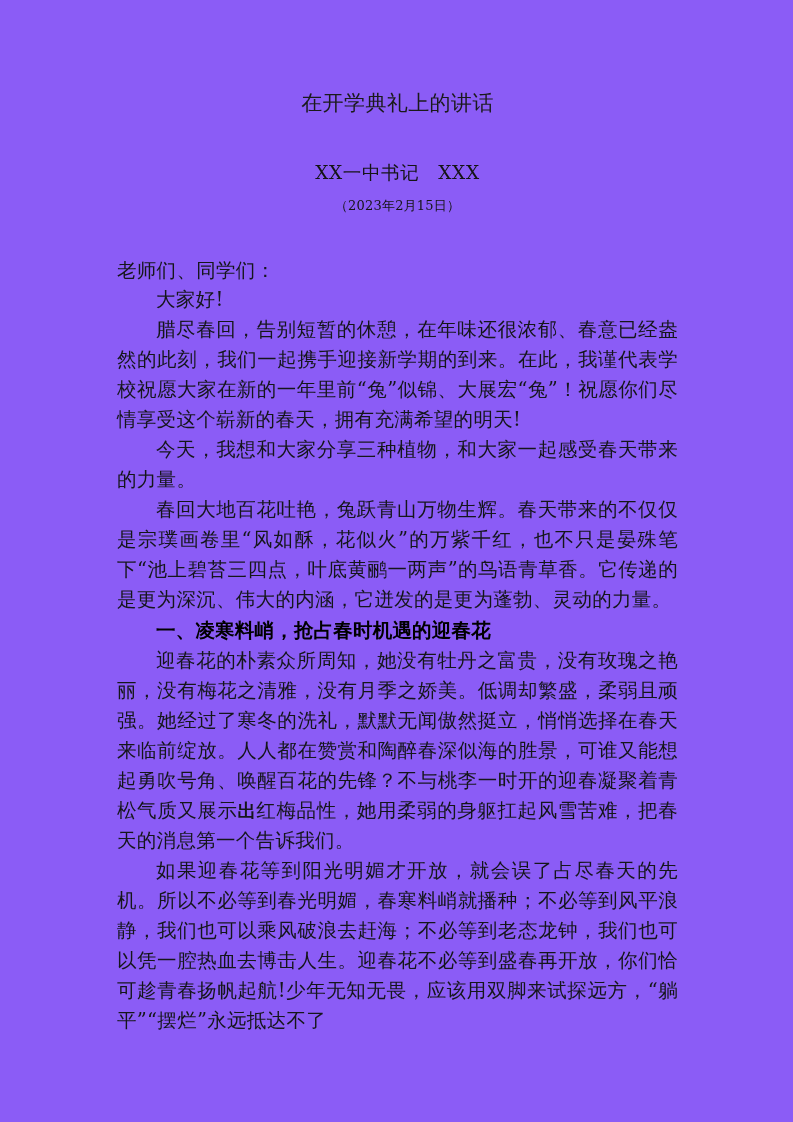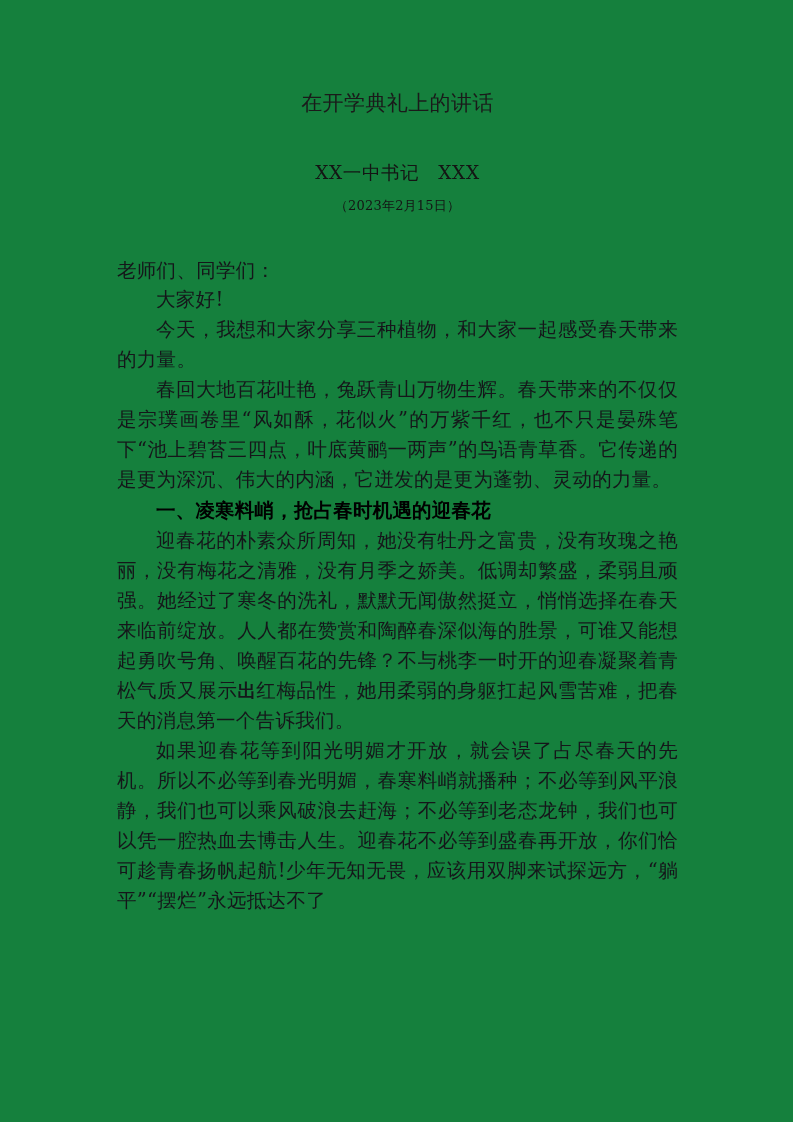--- a/index.html
+++ b/index.html
@@ -7,21 +7,21 @@
     padding: 0;
     background: #ffffff;
   }
   body {
     font-family: "DejaVu Serif", "Liberation Serif", serif;
   }
   .page {
     position: relative;
     width: 793px;
     height: 1122px;
-    background: #15803d;
+    background: #8b5cf6;
     overflow: hidden;
     box-sizing: border-box;
   }
   .content {
     position: absolute;
     left: 117px;
     top: 86px;
     width: 561px;
   }
 
@@ -110,20 +110,21 @@
     <div class="doc-byline">XX一中书记　XXX</div>
 
     <div class="doc-date">（2023年2月15日）</div>
 
     <div class="gap-after-title"></div>
 
     <div class="salutation">老师们、同学们：</div>
 
     <p class="para">大家好!</p>
 
+    <p class="para">腊尽春回，告别短暂的休憩，在年味还很浓郁、春意已经盎然的此刻，我们一起携手迎接新学期的到来。在此，我谨代表学校祝愿大家在新的一年里前“兔”似锦、大展宏“兔”！祝愿你们尽情享受这个崭新的春天，拥有充满希望的明天!</p>
 
     <p class="para">今天，我想和大家分享三种植物，和大家一起感受春天带来的力量。</p>
 
     <p class="para">春回大地百花吐艳，兔跃青山万物生辉。春天带来的不仅仅是宗璞画卷里“风如酥，花似火”的万紫千红，也不只是晏殊笔下“池上碧苔三四点，叶底黄鹂一两声”的鸟语青草香。它传递的是更为深沉、伟大的内涵，它迸发的是更为蓬勃、灵动的力量。</p>
 
     <p class="heading">一、凌寒料峭，抢占春时机遇的迎春花</p>
 
 
     <p class="para"><span>迎春花的朴素众所周知，她没有牡丹之富贵，没有玫瑰之艳丽，没有梅花之清雅，没有月季之娇美。低调却繁盛，柔弱且顽强。她经过了寒冬的洗礼，默默无闻傲然挺立，悄悄选择在春天来临前绽放。人人都在赞赏和陶醉春深似海的胜景，可谁又能想起勇吹号角、唤醒百花的先锋？不与桃李一时开的迎春凝聚着青松气质又展示</span><span class="glyph-alt">出</span><span>红梅品性，她用柔弱的身躯扛起风雪苦难，把春天的消息第一个告诉我们。</span></p>
 

